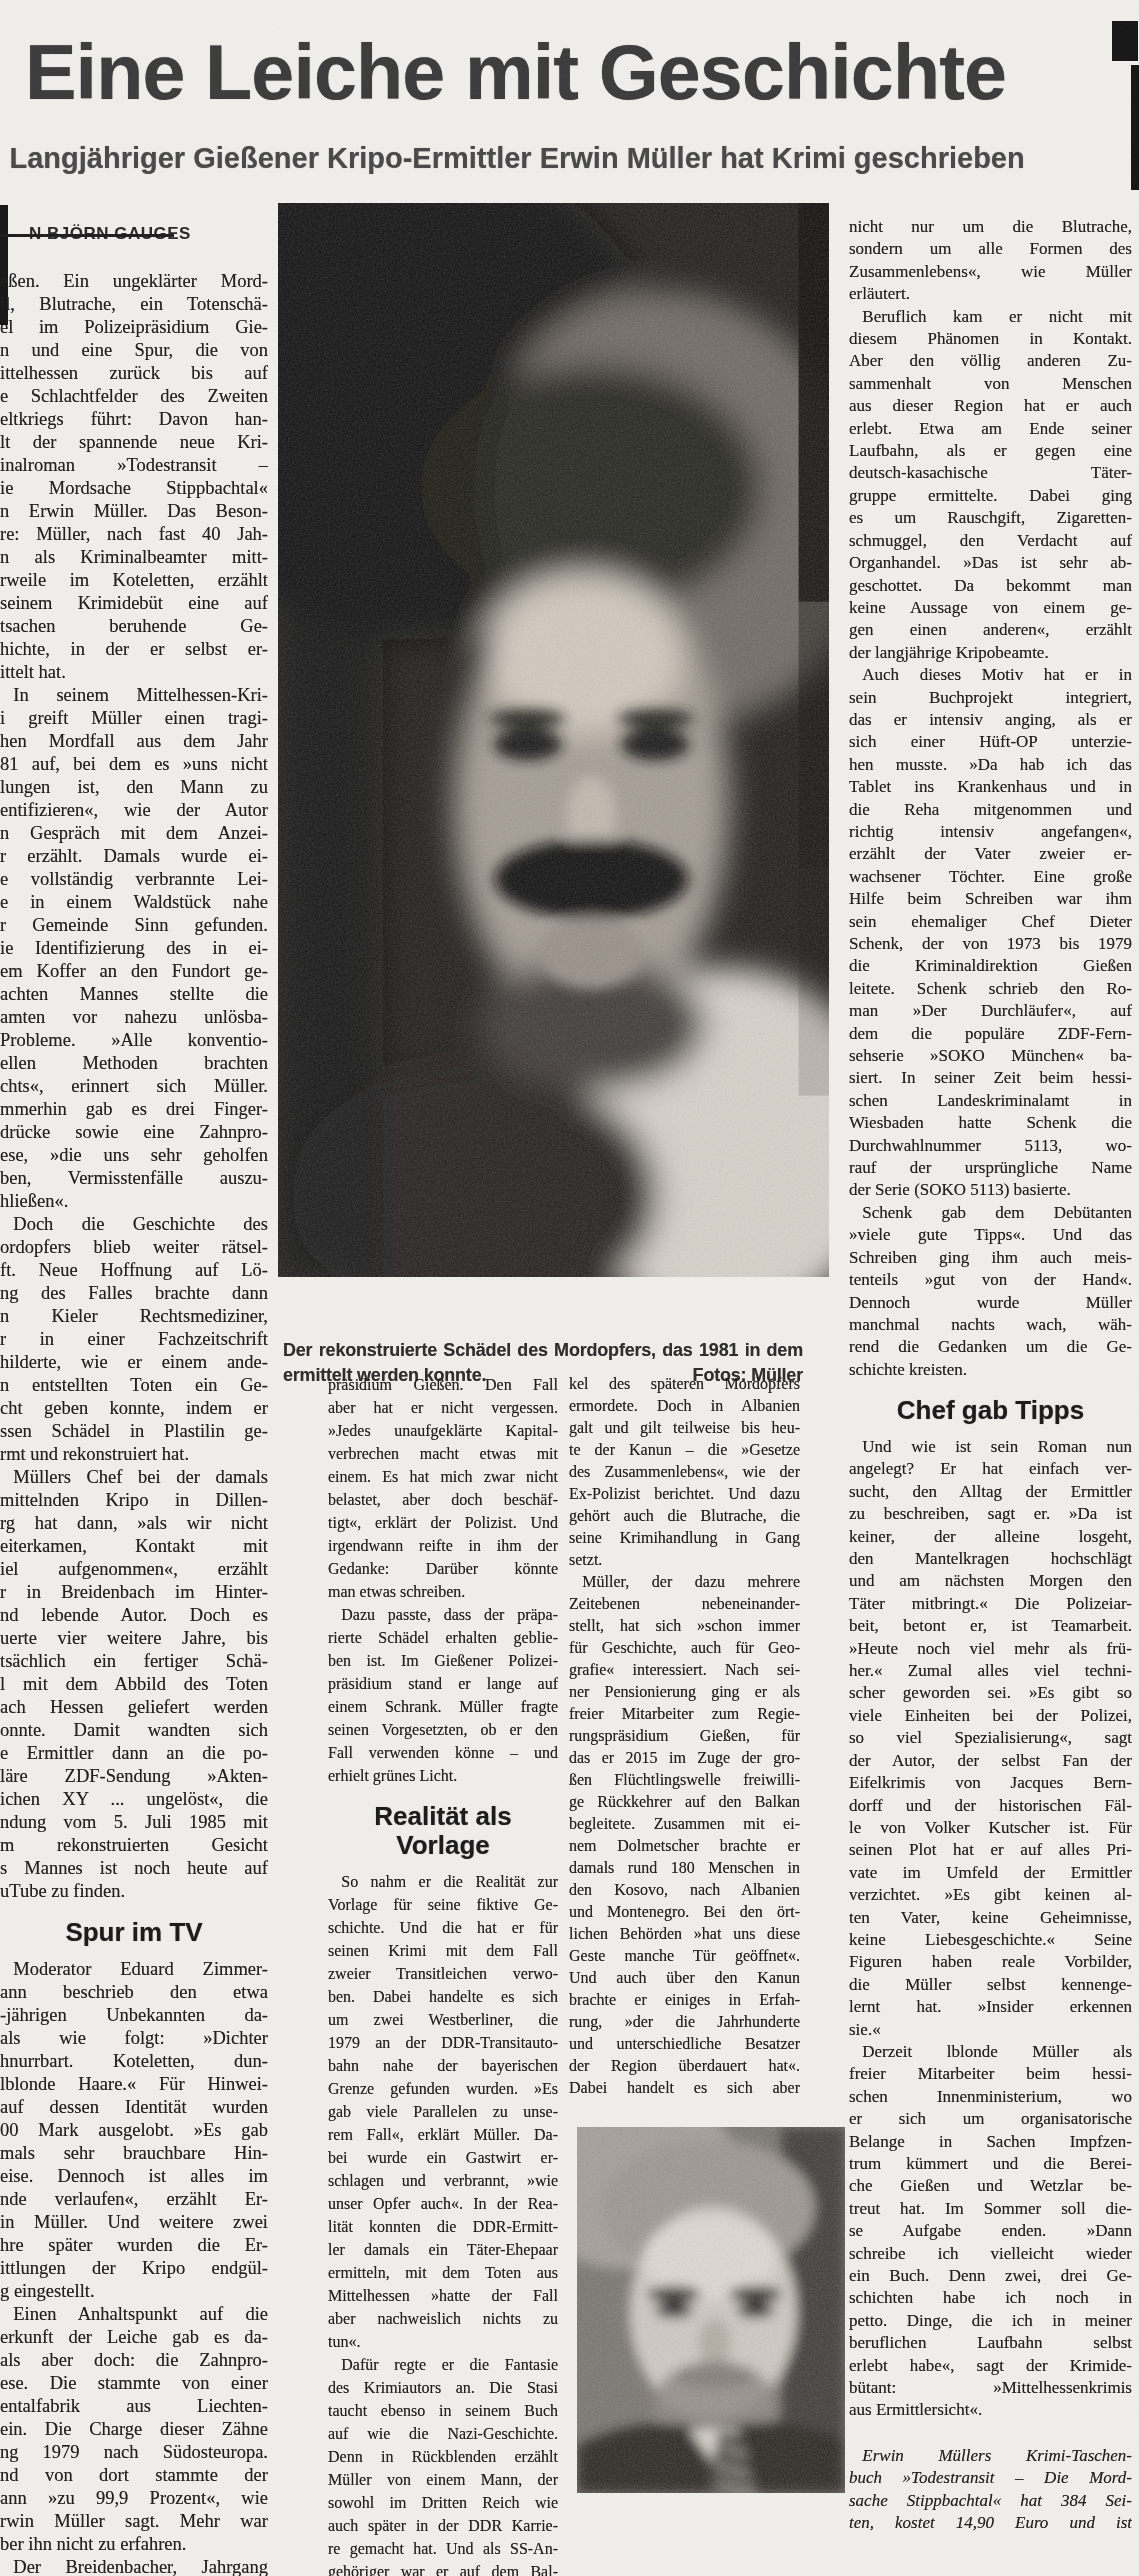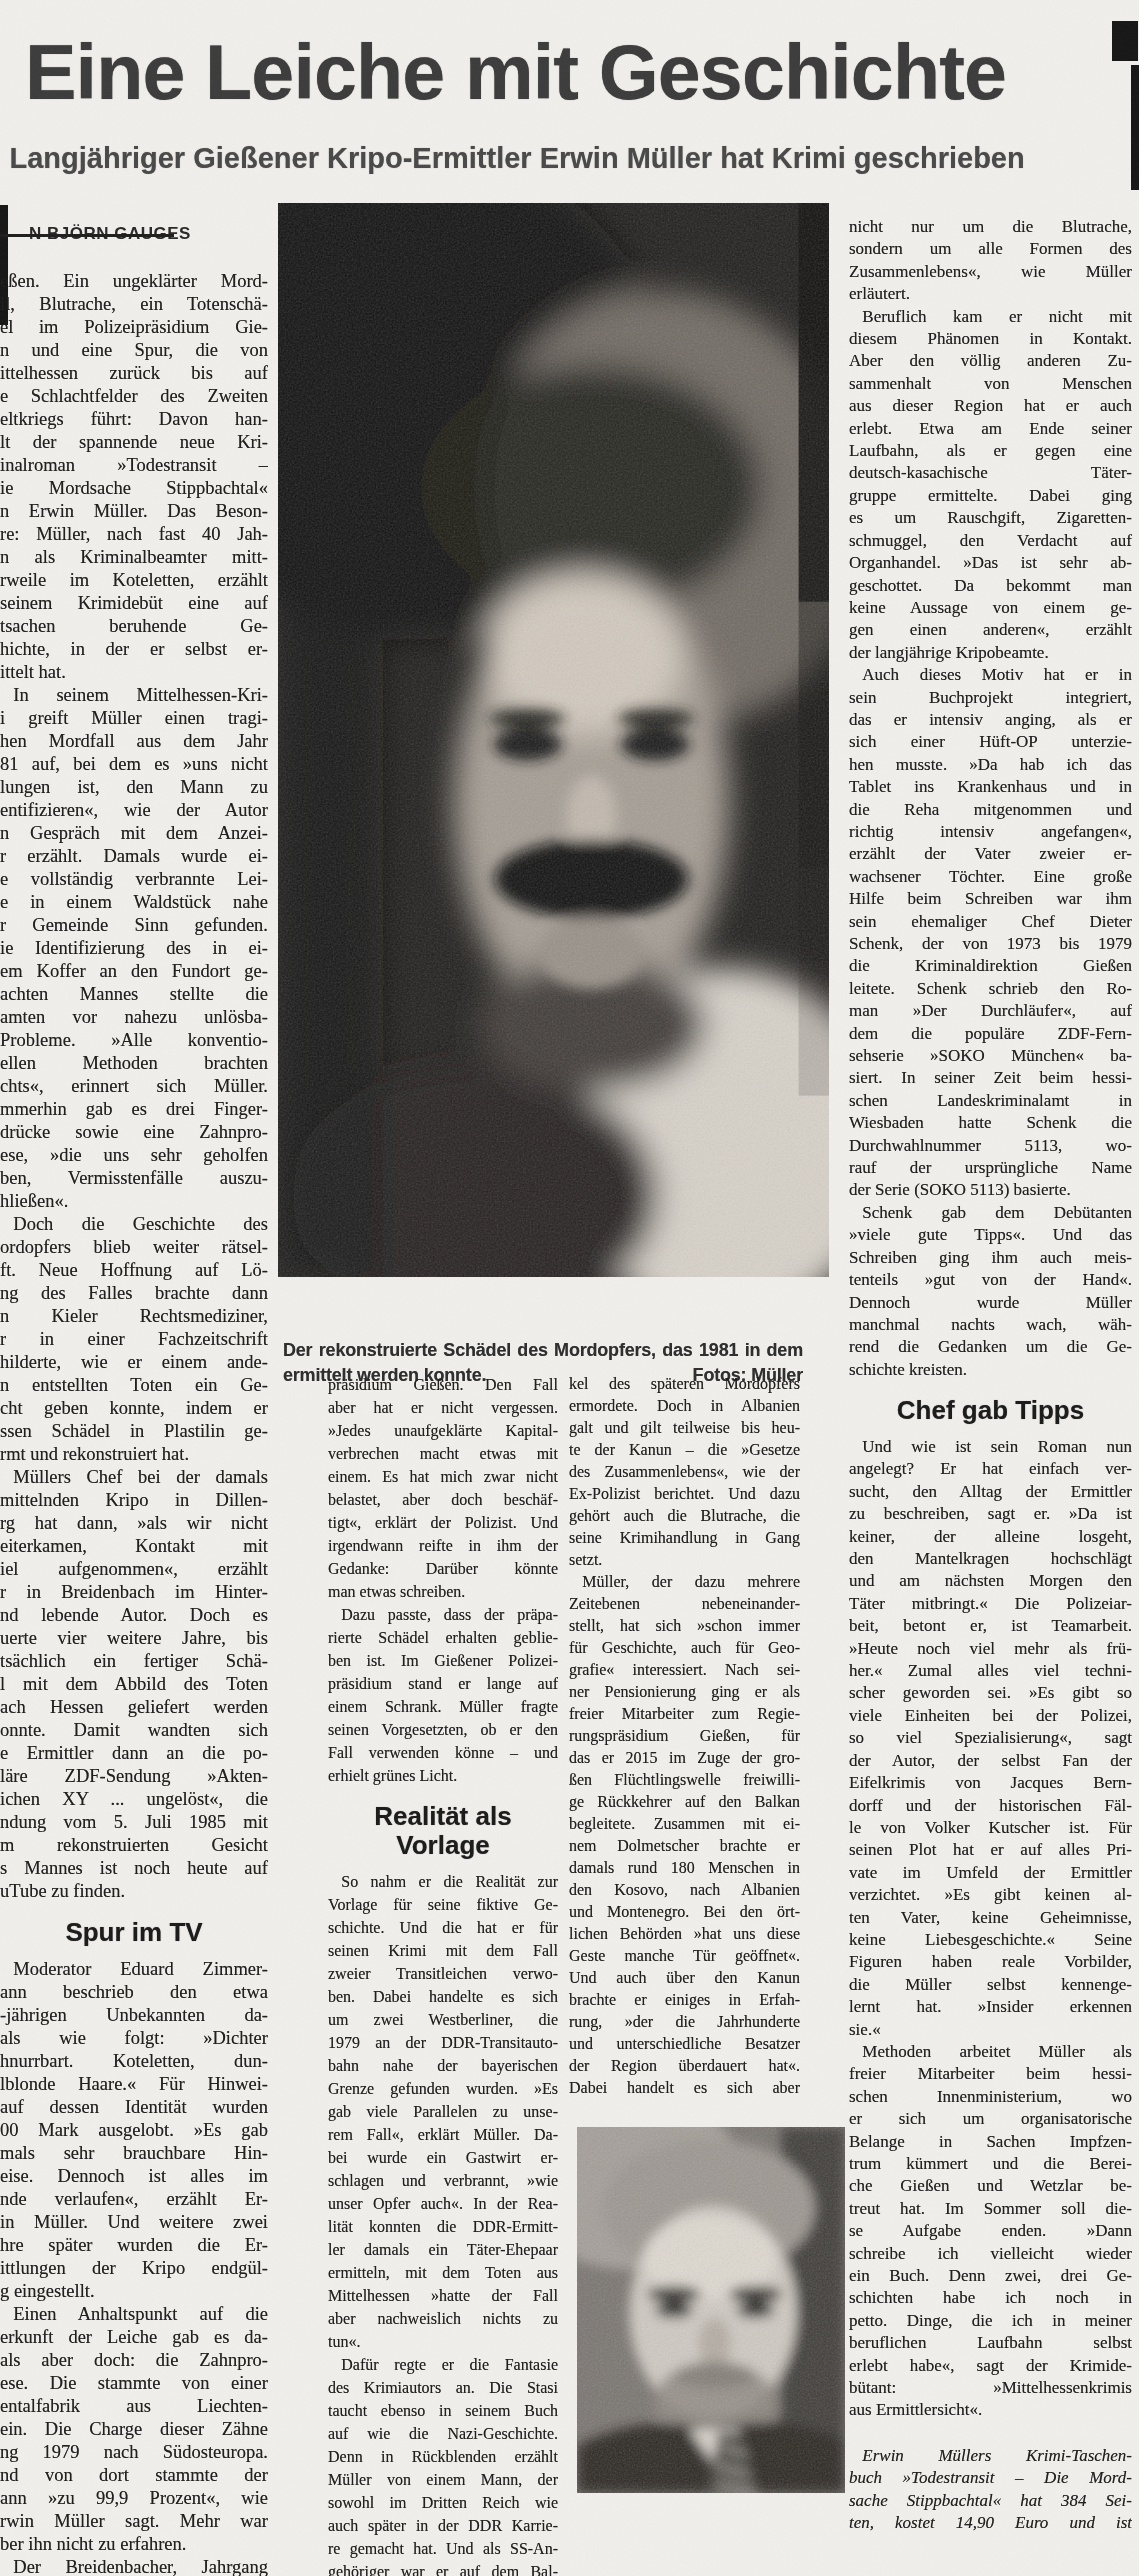--- a/index.html
+++ b/index.html
@@ -470,21 +470,21 @@
         <div class="ln">vate im Umfeld der Ermittler</div>
         <div class="ln">verzichtet. »Es gibt keinen al-</div>
         <div class="ln">ten Vater, keine Geheimnisse,</div>
         <div class="ln">keine Liebesgeschichte.« Seine</div>
         <div class="ln">Figuren haben reale Vorbilder,</div>
         <div class="ln">die Müller selbst kennenge-</div>
         <div class="ln">lernt hat. »Insider erkennen</div>
         <div class="ln last">sie.«</div>
       </div>
       <div class="para">
-        <div class="ln ind">Methoden arbeitet Müller als</div>
+        <div class="ln ind">Derzeit lblonde Müller als</div>
         <div class="ln">freier Mitarbeiter beim hessi-</div>
         <div class="ln">schen Innenministerium, wo</div>
         <div class="ln">er sich um organisatorische</div>
         <div class="ln">Belange in Sachen Impfzen-</div>
         <div class="ln">trum kümmert und die Berei-</div>
         <div class="ln">che Gießen und Wetzlar be-</div>
         <div class="ln">treut hat. Im Sommer soll die-</div>
         <div class="ln">se Aufgabe enden. »Dann</div>
         <div class="ln">schreibe ich vielleicht wieder</div>
         <div class="ln">ein Buch. Denn zwei, drei Ge-</div>

